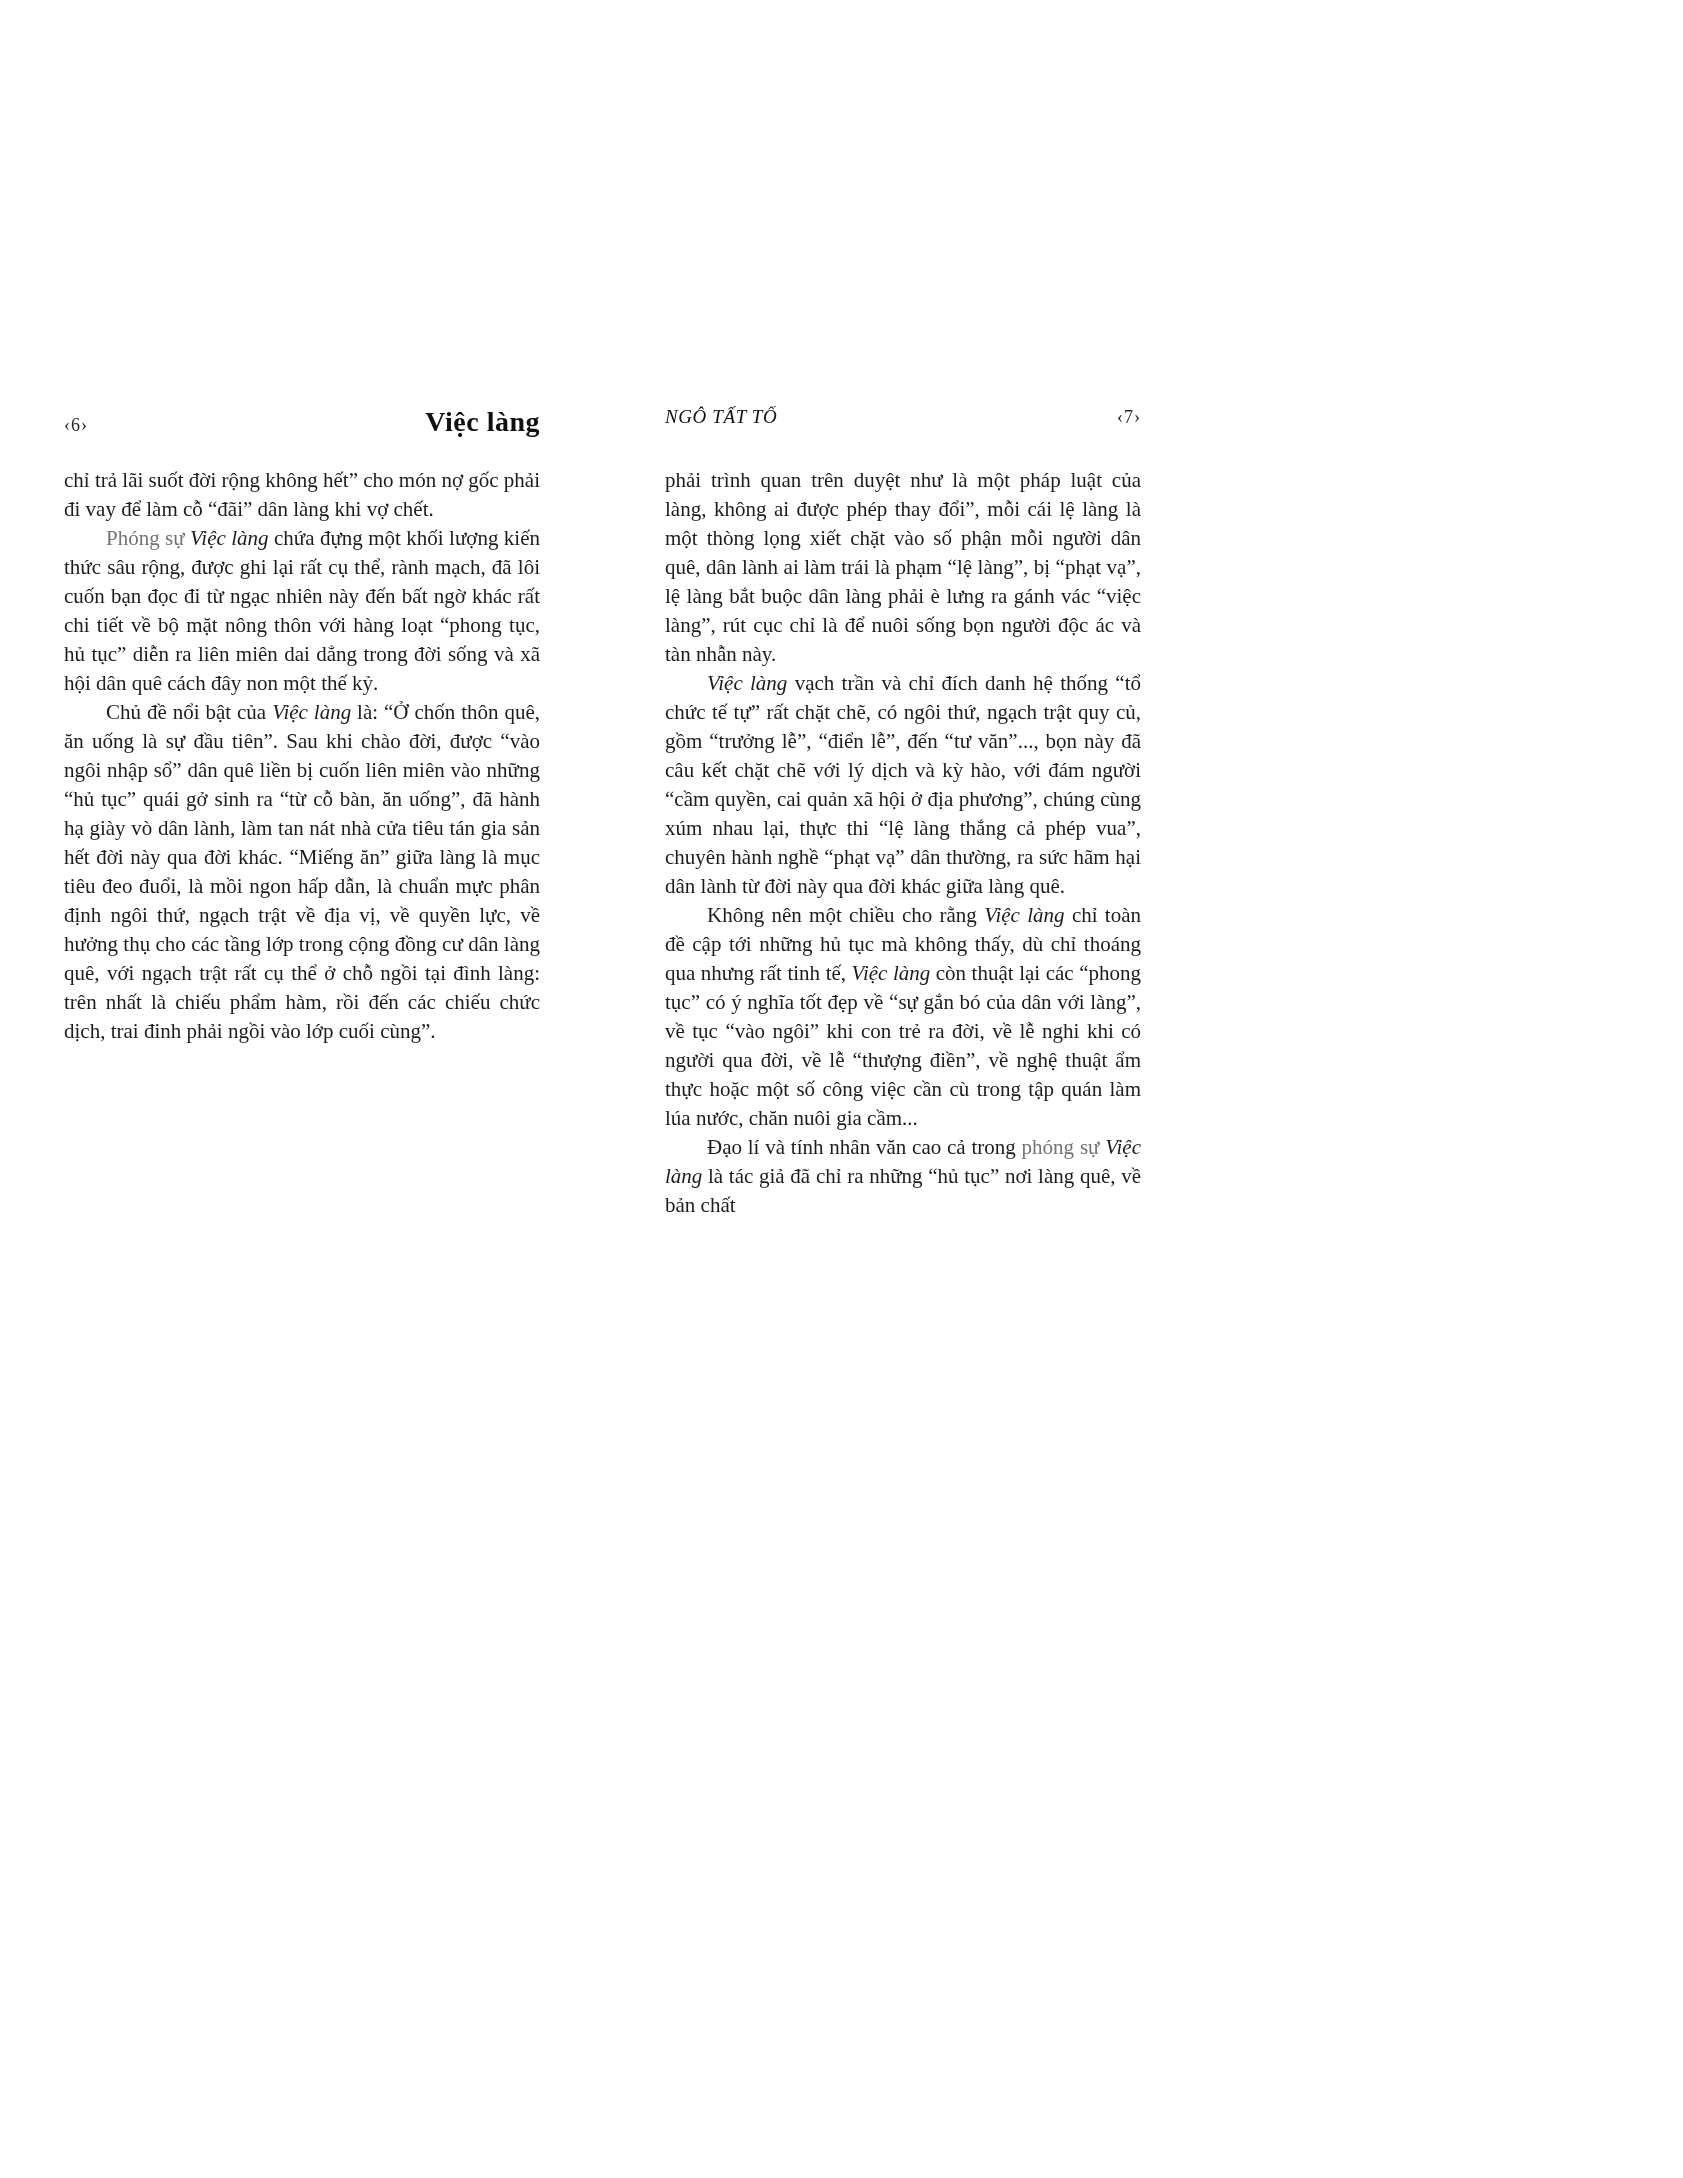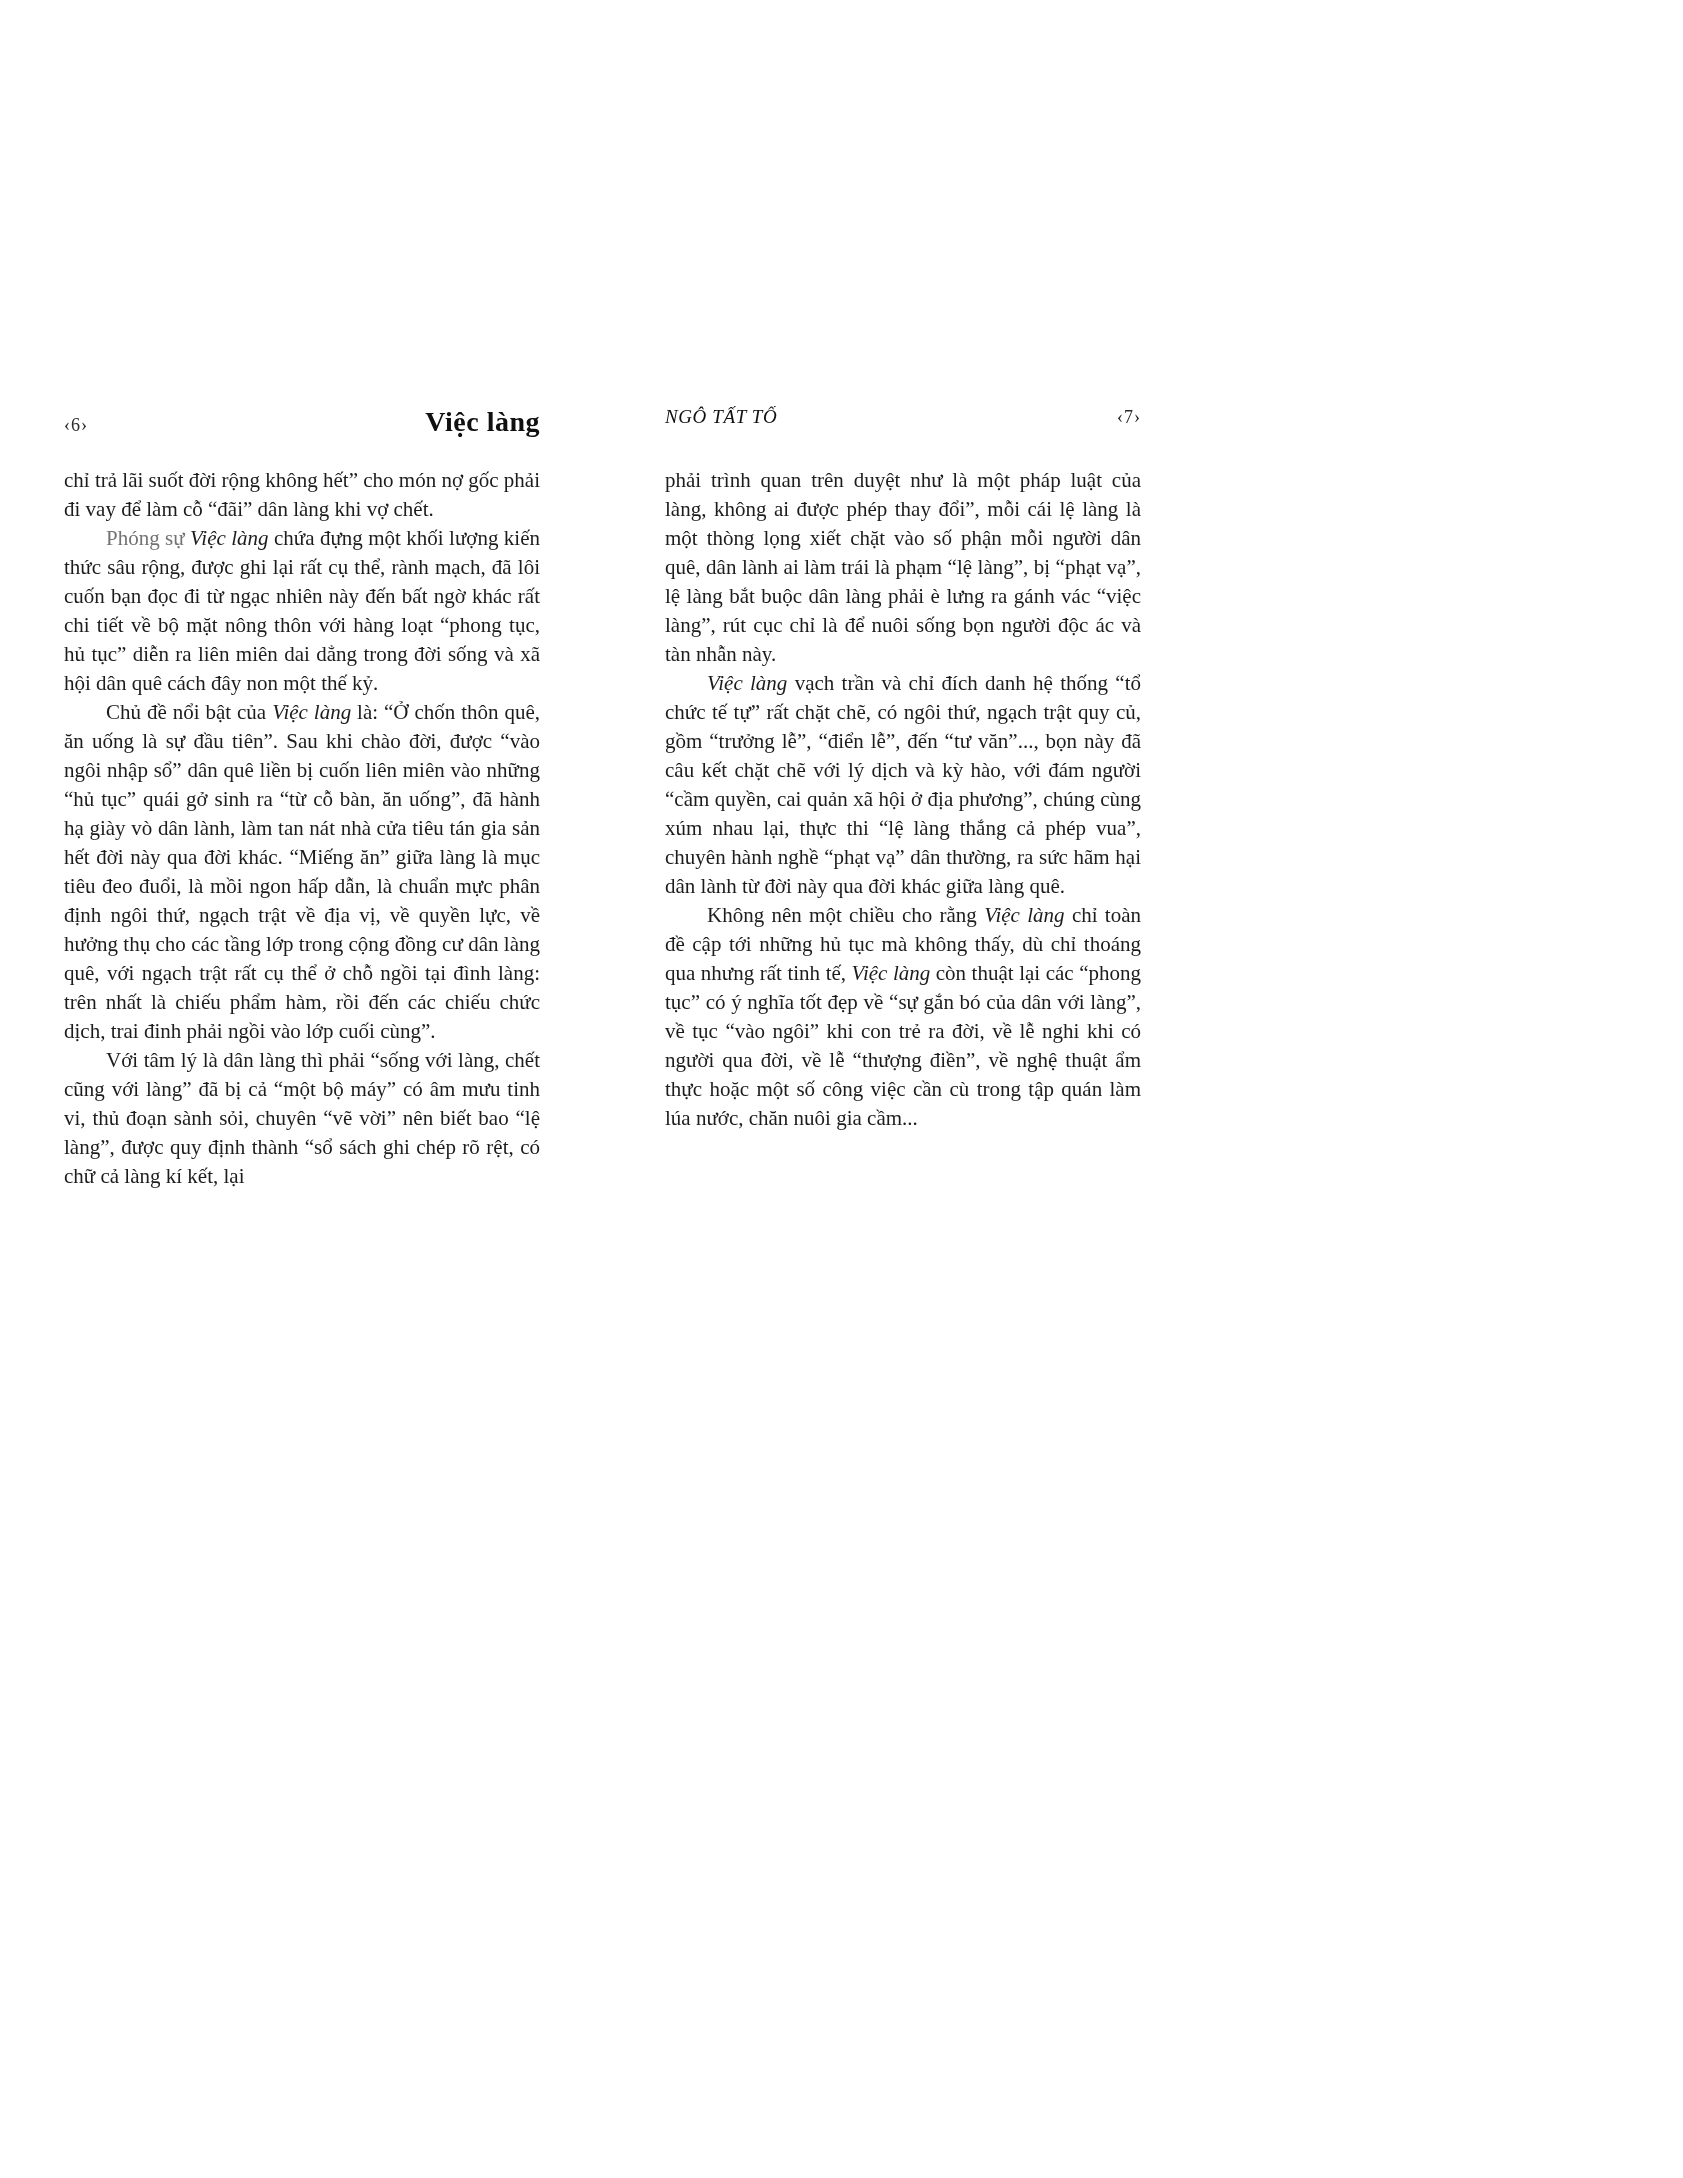--- a/index.html
+++ b/index.html
@@ -69,23 +69,23 @@
 
   <div class="page-header right">
     <span class="author-name">NGÔ TẤT TỐ</span>
     <span class="page-num">‹7›</span>
   </div>
 
   <div class="column left">
       <p><span class="seg-n">chỉ trả lãi suốt đời rộng không hết” cho món nợ gốc phải đi vay để làm cỗ “đãi” dân làng khi vợ chết.</span></p>
       <p class="indent"><span class="seg-l">Phóng sự </span><span class="seg-i">Việc làng</span><span class="seg-n"> chứa đựng một khối lượng kiến thức sâu rộng, được ghi lại rất cụ thể, rành mạch, đã lôi cuốn bạn đọc đi từ ngạc nhiên này đến bất ngờ khác rất chi tiết về bộ mặt nông thôn với hàng loạt “phong tục, hủ tục” diễn ra liên miên dai dẳng trong đời sống và xã hội dân quê cách đây non một thế kỷ.</span></p>
       <p class="indent"><span class="seg-n">Chủ đề nổi bật của </span><span class="seg-i">Việc làng</span><span class="seg-n"> là: “Ở chốn thôn quê, ăn uống là sự đầu tiên”. Sau khi chào đời, được “vào ngôi nhập sổ” dân quê liền bị cuốn liên miên vào những “hủ tục” quái gở sinh ra “từ cỗ bàn, ăn uống”, đã hành hạ giày vò dân lành, làm tan nát nhà cửa tiêu tán gia sản hết đời này qua đời khác. “Miếng ăn” giữa làng là mục tiêu đeo đuổi, là mồi ngon hấp dẫn, là chuẩn mực phân định ngôi thứ, ngạch trật về địa vị, về quyền lực, về hưởng thụ cho các tầng lớp trong cộng đồng cư dân làng quê, với ngạch trật rất cụ thể ở chỗ ngồi tại đình làng: trên nhất là chiếu phẩm hàm, rồi đến các chiếu chức dịch, trai đinh phải ngồi vào lớp cuối cùng”.</span></p>
-      <p class="indent"><span class="seg-n">Với tâm lý là dân làng thì phải “sống với làng, chết cũng với làng” đã bị cả “một bộ máy” có âm mưu tinh vi, thủ đoạn sành sỏi, chuyên “vẽ vời” nên biết bao “lệ làng”, được quy định thành “sổ sách ghi chép rõ rệt, có chữ cả làng kí kết, lại</span></p>
     </div>
 
   <div class="column right">
       <p><span class="seg-n">phải trình quan trên duyệt như là một pháp luật của làng, không ai được phép thay đổi”, mỗi cái lệ làng là một thòng lọng xiết chặt vào số phận mỗi người dân quê, dân lành ai làm trái là phạm “lệ làng”, bị “phạt vạ”, lệ làng bắt buộc dân làng phải è lưng ra gánh vác “việc làng”, rút cục chỉ là để nuôi sống bọn người độc ác và tàn nhẫn này.</span></p>
       <p class="indent"><span class="seg-i">Việc làng</span><span class="seg-n"> vạch trần và chỉ đích danh hệ thống “tổ chức tế tự” rất chặt chẽ, có ngôi thứ, ngạch trật quy củ, gồm “trưởng lễ”, “điển lễ”, đến “tư văn”..., bọn này đã câu kết chặt chẽ với lý dịch và kỳ hào, với đám người “cầm quyền, cai quản xã hội ở địa phương”, chúng cùng xúm nhau lại, thực thi “lệ làng thắng cả phép vua”, chuyên hành nghề “phạt vạ” dân thường, ra sức hãm hại dân lành từ đời này qua đời khác giữa làng quê.</span></p>
       <p class="indent"><span class="seg-n">Không nên một chiều cho rằng </span><span class="seg-i">Việc làng</span><span class="seg-n"> chỉ toàn đề cập tới những hủ tục mà không thấy, dù chỉ thoáng qua nhưng rất tinh tế, </span><span class="seg-i">Việc làng</span><span class="seg-n"> còn thuật lại các “phong tục” có ý nghĩa tốt đẹp về “sự gắn bó của dân với làng”, về tục “vào ngôi” khi con trẻ ra đời, về lễ nghi khi có người qua đời, về lễ “thượng điền”, về nghệ thuật ẩm thực hoặc một số công việc cần cù trong tập quán làm lúa nước, chăn nuôi gia cầm...</span></p>
+      <p class="indent"><span class="seg-n">Đạo lí và tính nhân văn cao cả trong </span><span class="seg-l">phóng sự </span><span class="seg-i">Việc làng</span><span class="seg-n"> là tác giả đã chỉ ra những “hủ tục” nơi làng quê, về bản chất</span></p>
     </div>
 
 </div>
 
 
 </body></html>

